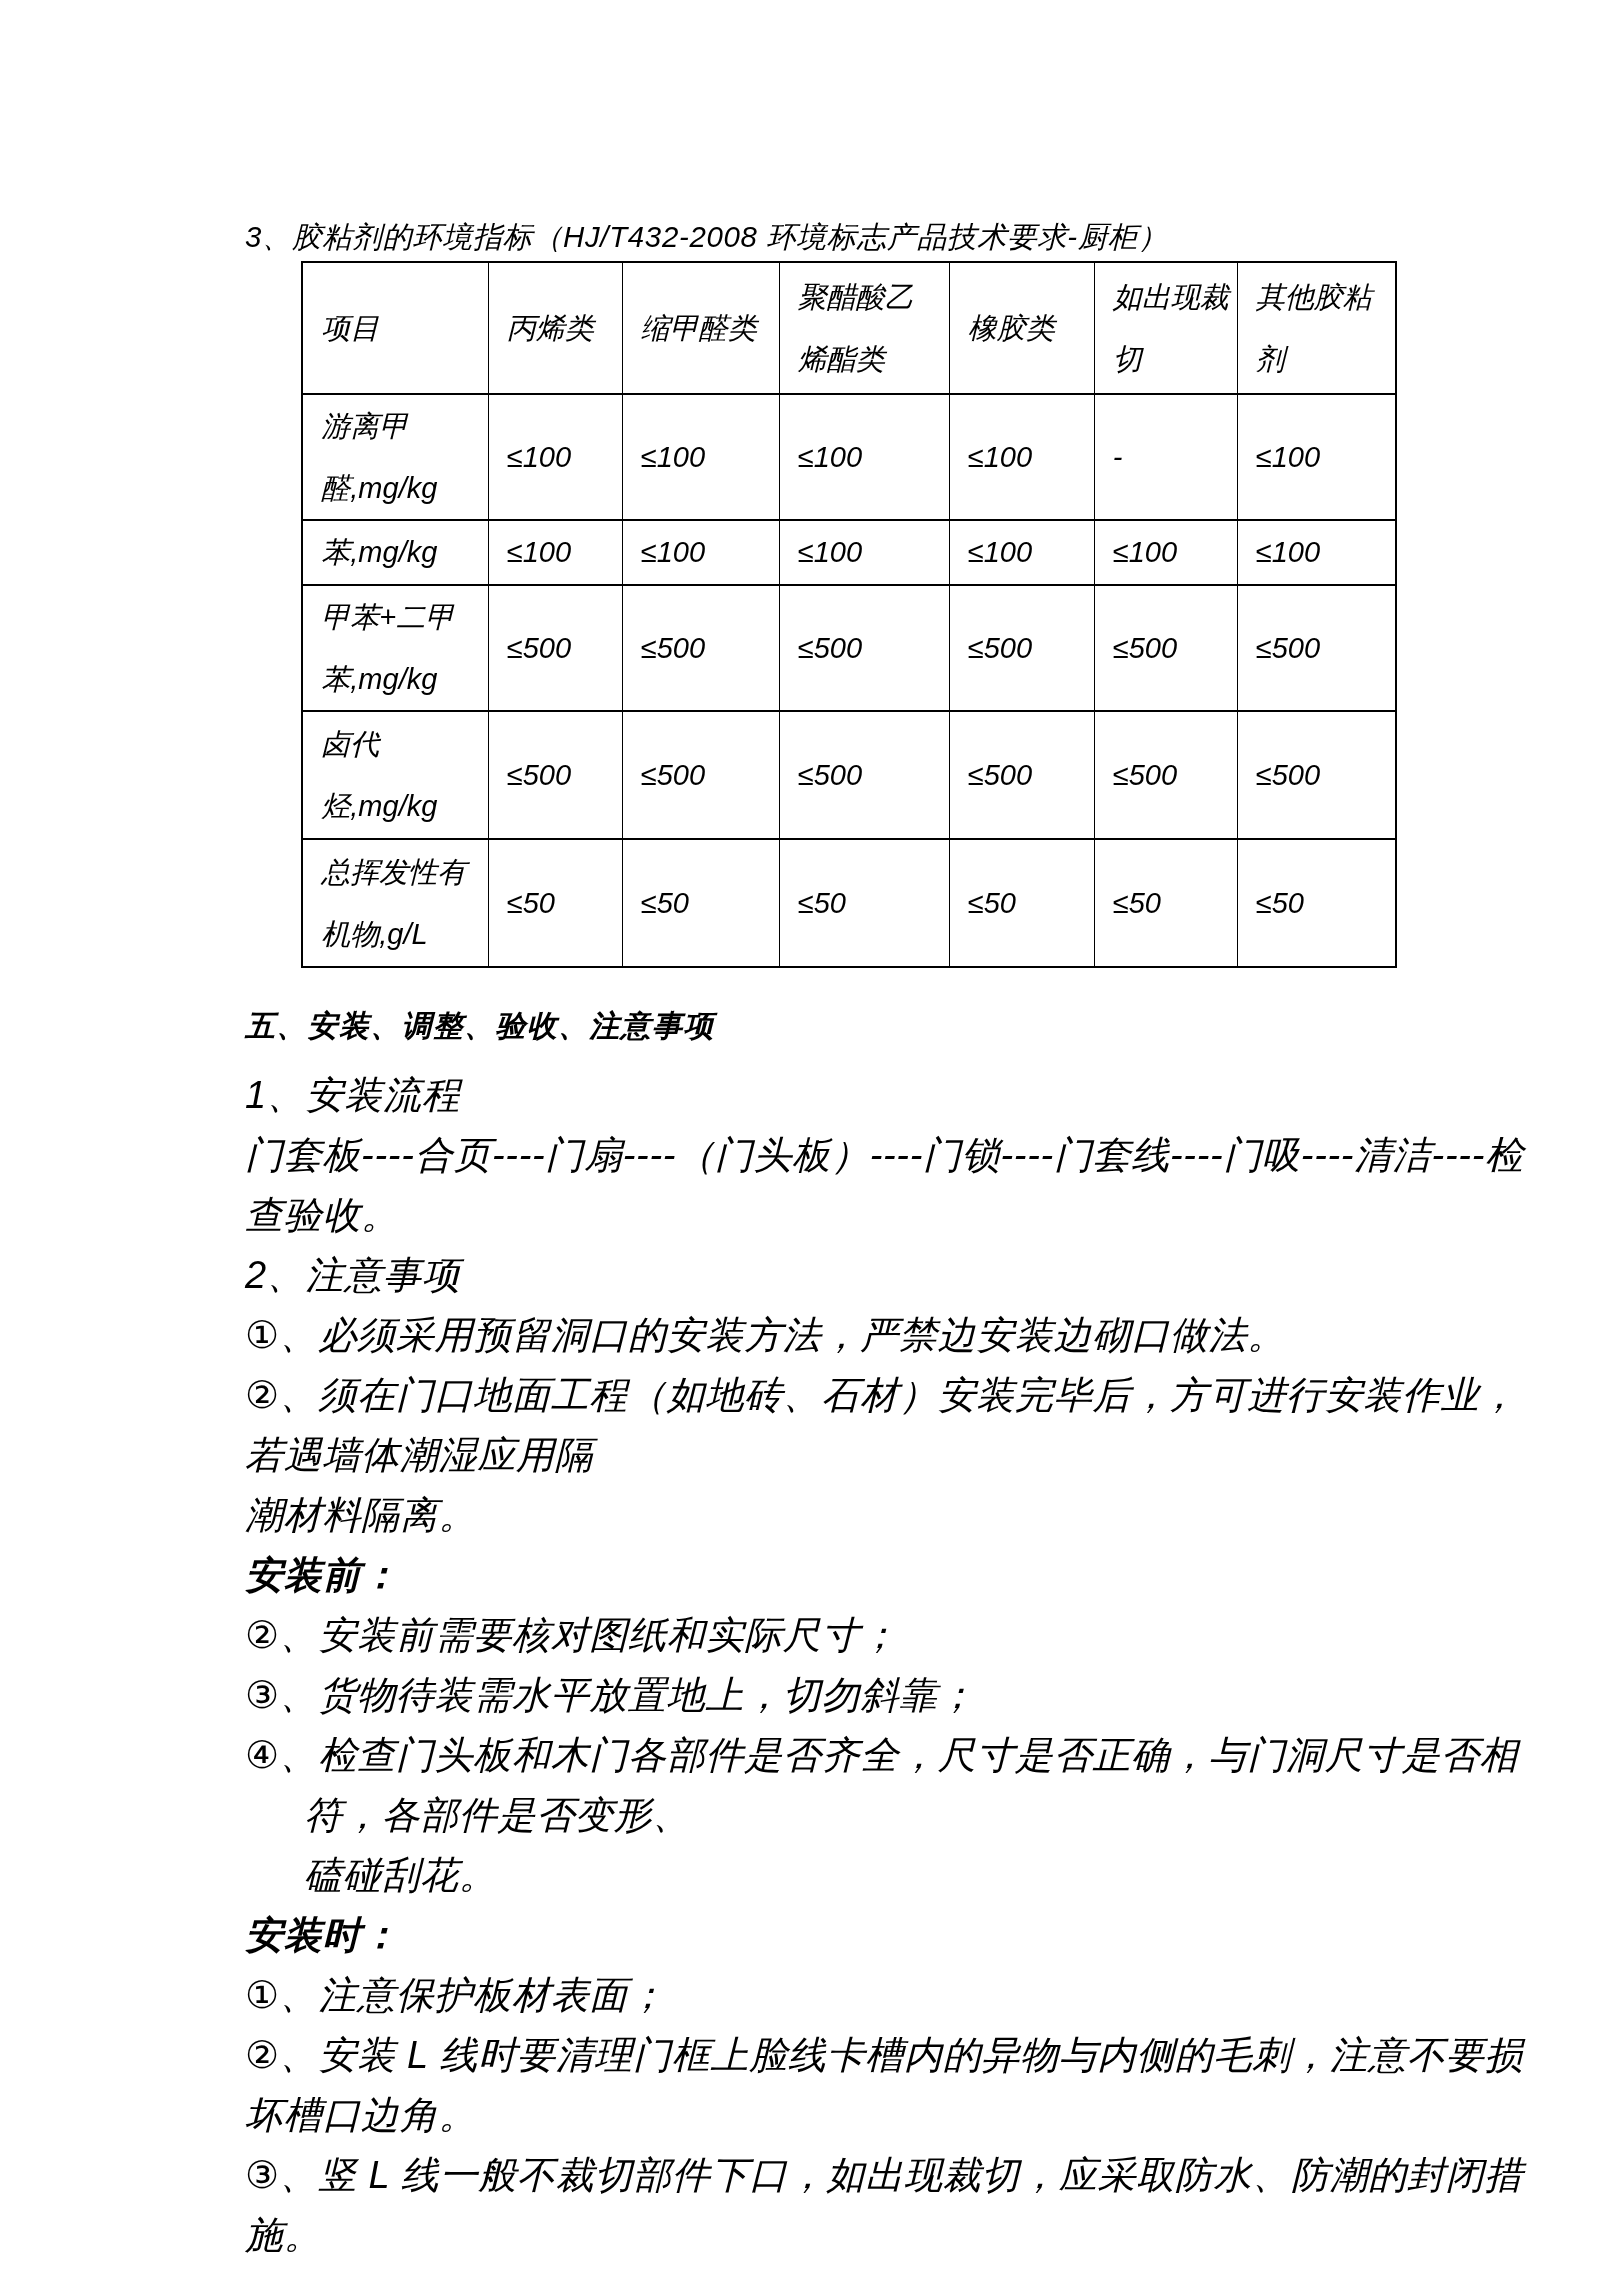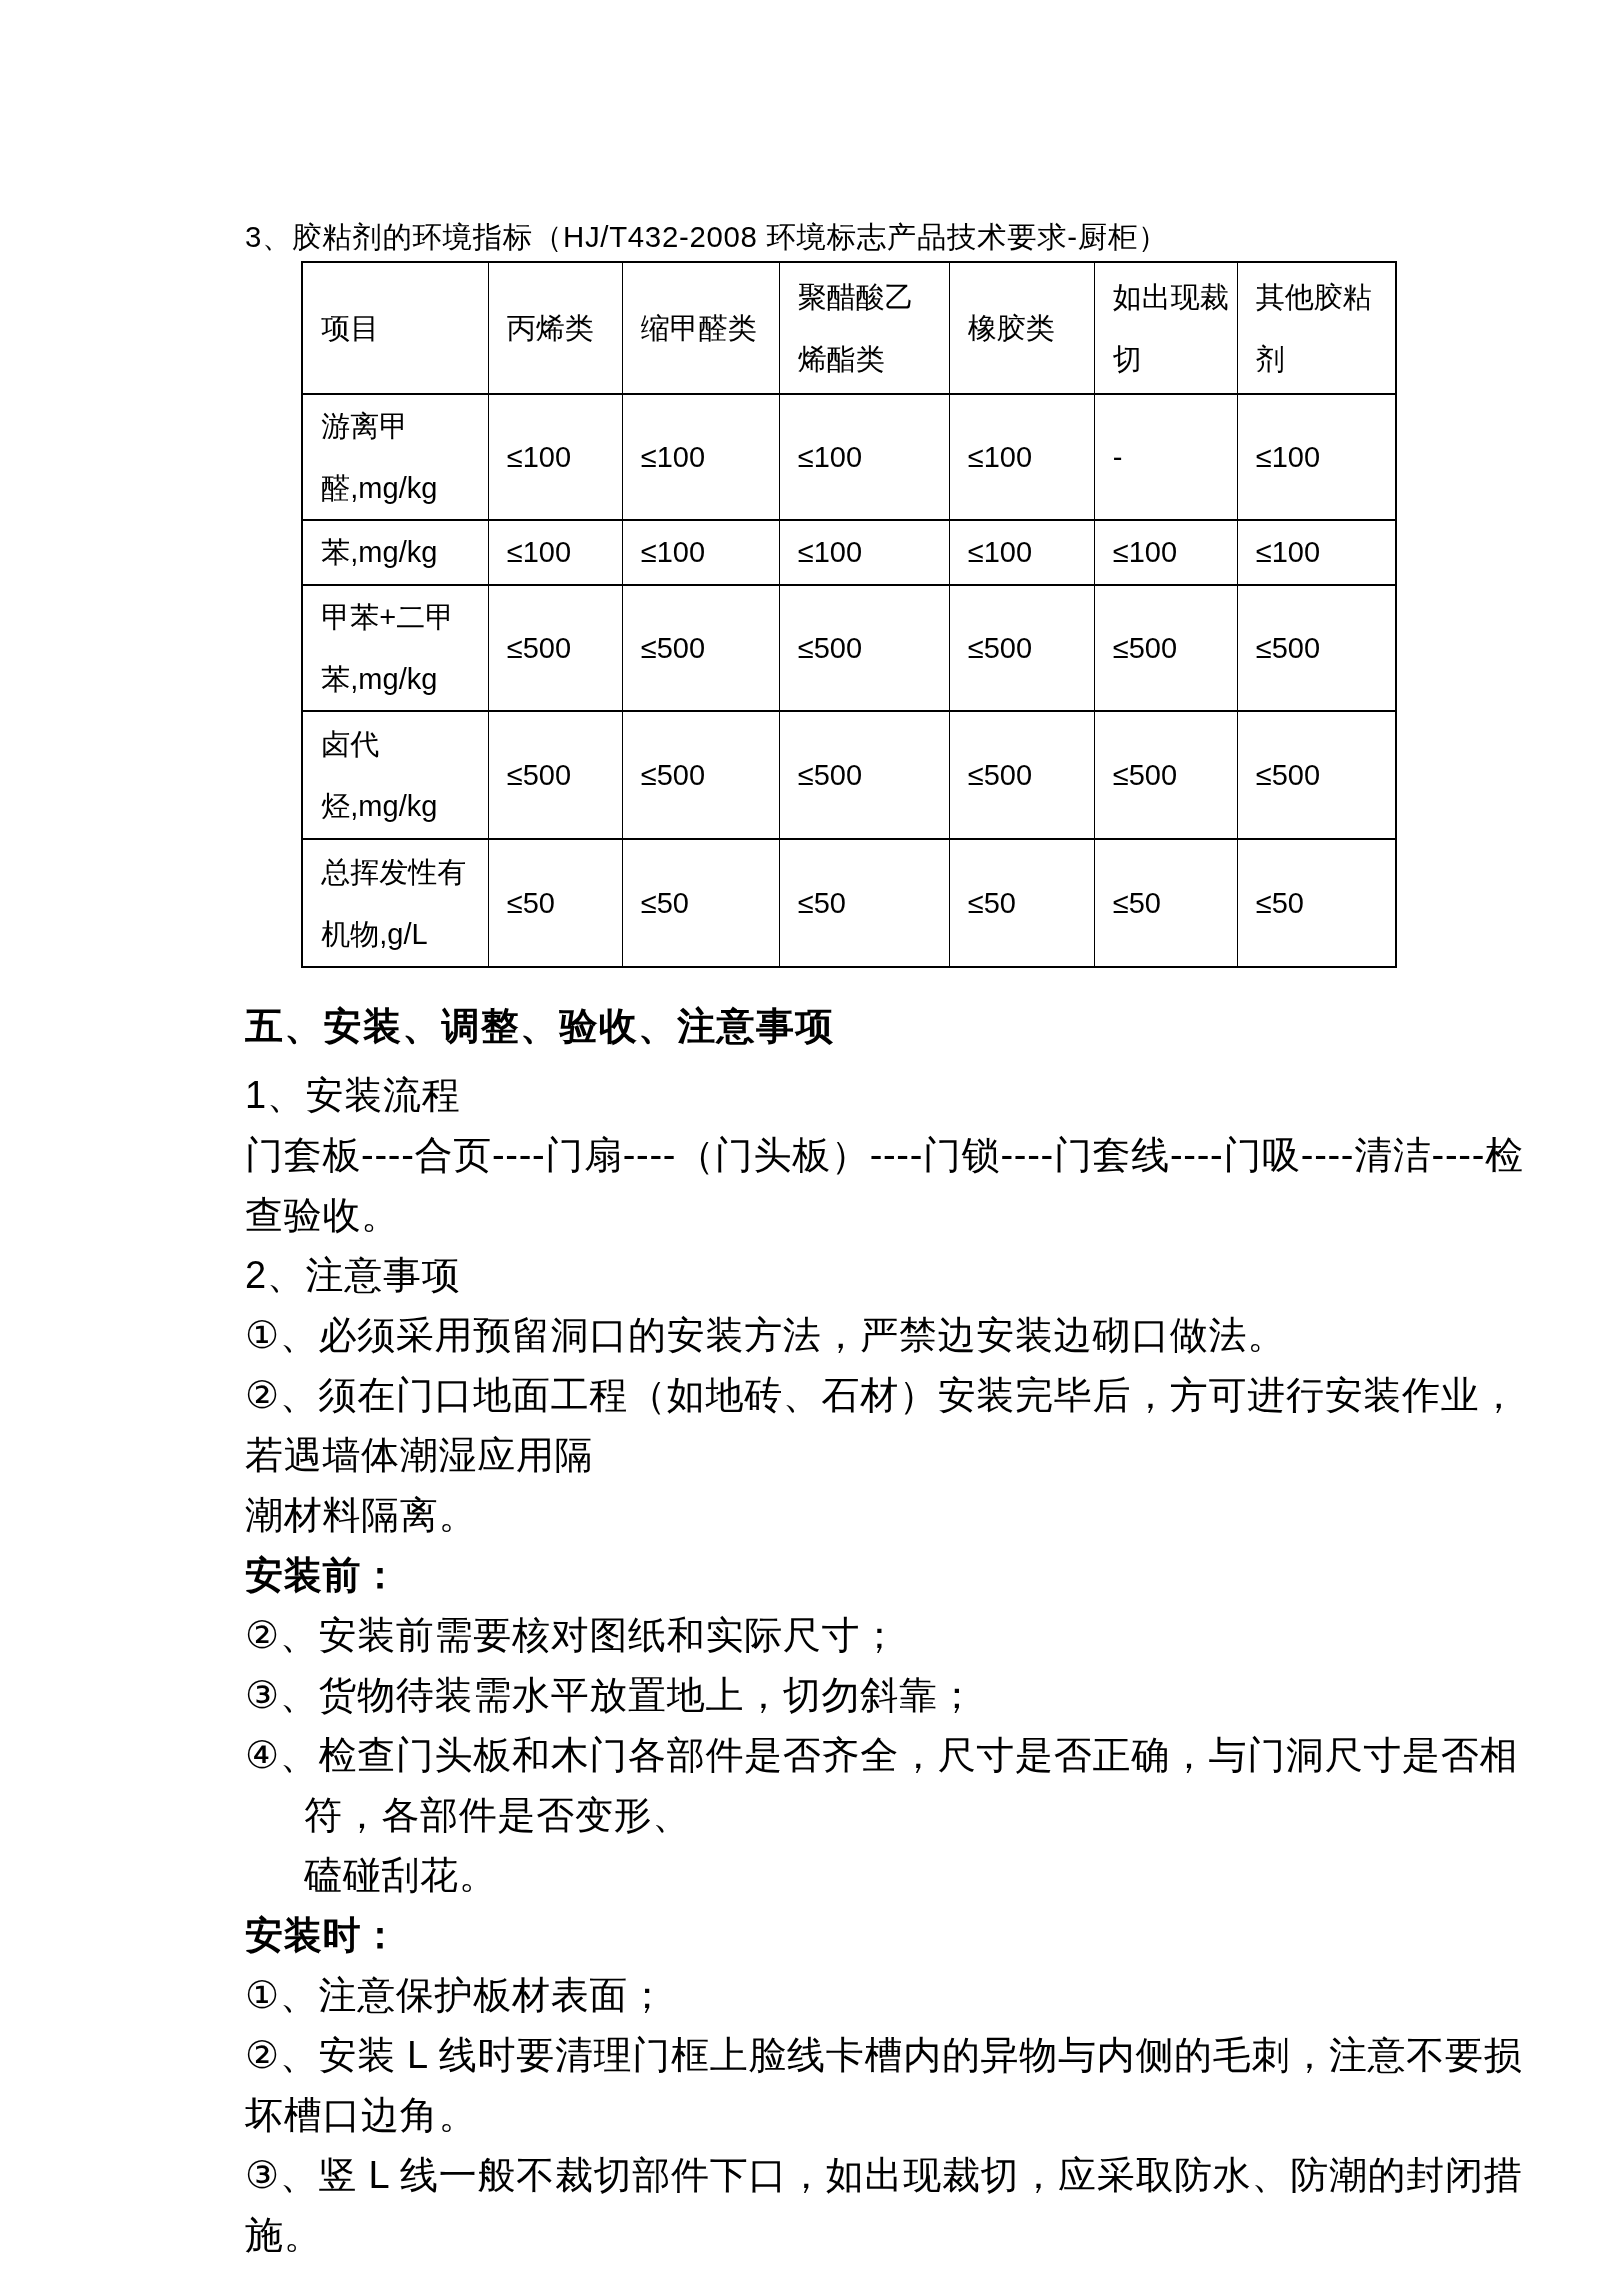--- a/index.html
+++ b/index.html
@@ -11,20 +11,21 @@
     margin:0 auto;
     font-family:"Liberation Sans","DejaVu Sans",sans-serif;
     color:#000;
     overflow:hidden;
   }
   .content{
     position:absolute;
     left:245px;
     top:0;
     width:1280px;
+    font-style:italic;
   }
   .h3-title{
     margin-top:216px;
     font-size:29.4px;
     line-height:41px;
     font-weight:500;
     letter-spacing:0.7px;
     white-space:nowrap;
   }
   table.envtable{
@@ -48,21 +49,21 @@
     overflow:hidden;
   }
   tr.rh{height:132px;}
   tr.r0{height:112px;}
   tr.r1{height:65px;}
   tr.r2{height:106px;}
   tr.r3{height:128px;}
   tr.r4{height:128px;}
   .h5-title{
     margin-top:31px;
-    font-size:38px;
+    font-size:30px;
     line-height:54px;
     font-weight:bold;
     letter-spacing:1.3px;
     white-space:nowrap;
   }
   .paras{
     margin-top:11.8px;
     font-size:38px;
     line-height:60px;
     letter-spacing:0.7px;

